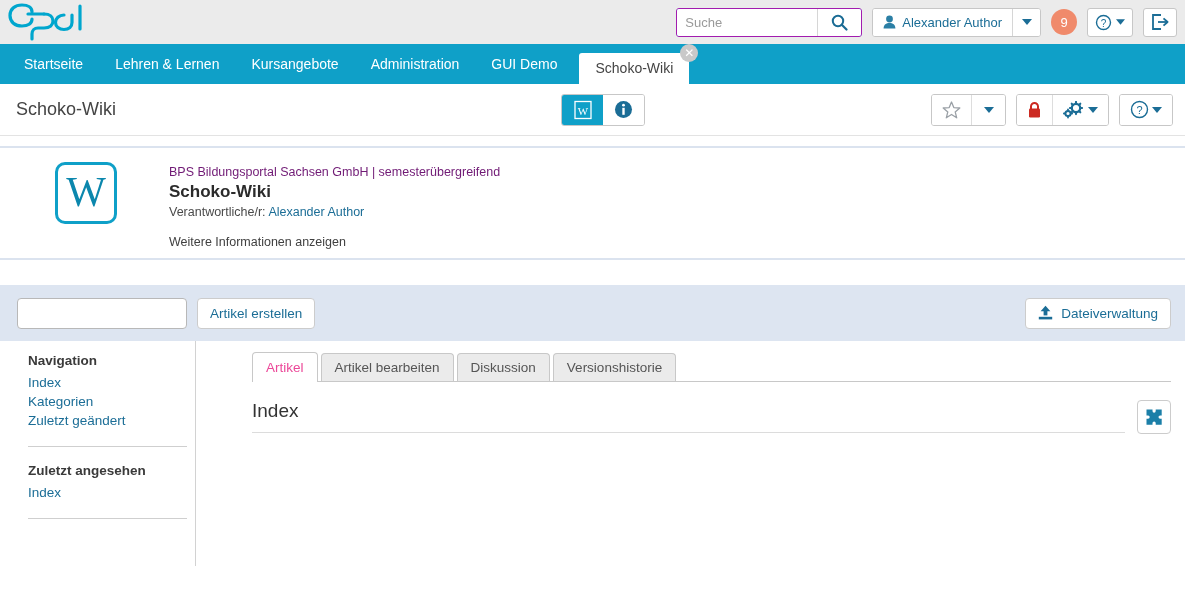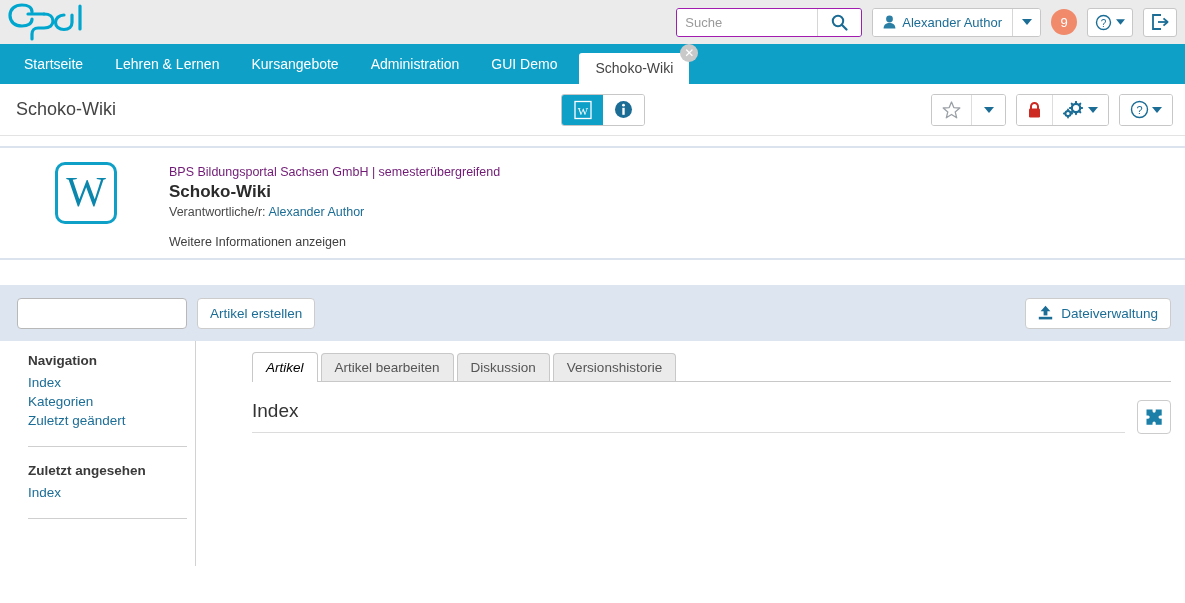--- a/index.html
+++ b/index.html
@@ -372,25 +372,24 @@
     padding: 0 13px;
     height: 28px;
     line-height: 27px;
     font-size: 13.5px;
     color: #555;
     cursor: pointer;
     white-space: nowrap;
   }
   .tab.active {
     background: #fff;
-    color: #000000;
+    color: #ec4899;
     height: 30px;
     line-height: 29px;
     margin-bottom: -1px;
-    font-style: italic;
   }
   .article-head {
     display: flex;
     align-items: flex-start;
     justify-content: space-between;
     margin-top: 18px;
   }
   .article-title {
     font-size: 19px;
     color: #333;

